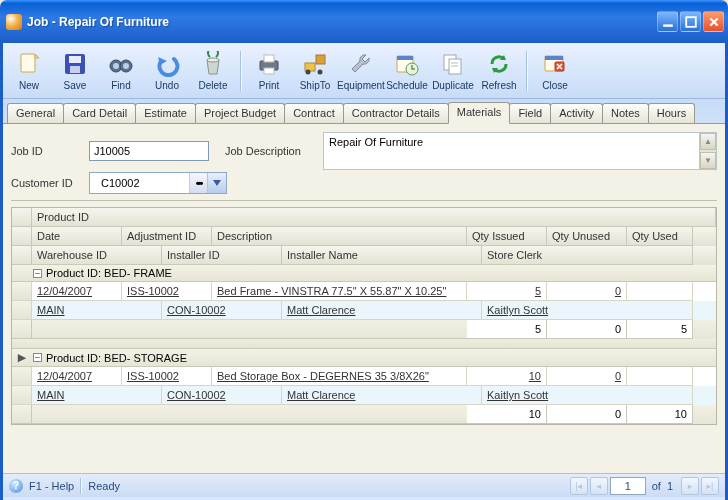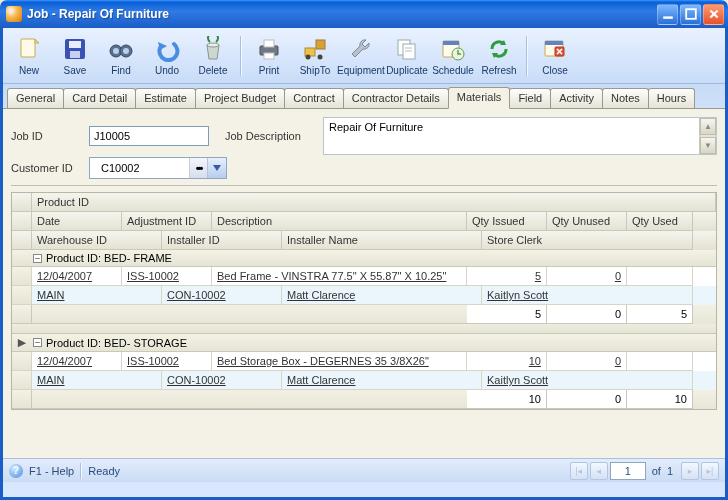--- a/index.html
+++ b/index.html
@@ -1,18 +1,18 @@
 <!DOCTYPE html>
 <html><head>
 <meta charset="utf-8">
 <style>
 * { box-sizing: border-box; margin: 0; padding: 0; font-family: Tahoma, Arial, sans-serif; font-size: 11px; }
 body { background: #ece9d8; width: 728px; height: 500px; overflow: hidden; }
 
-.titlebar { height: 28px; background: linear-gradient(to bottom, #3a93ff 0%, #0860d6 8%, #2f7ae5 40%, #1b5dc7 100%); border-radius: 7px 7px 0 0; display: flex; align-items: center; padding: 0 4px 0 6px; color: #fff; }
+.titlebar { height: 43px; background: linear-gradient(to bottom, #3a93ff 0%, #0860d6 8%, #2f7ae5 40%, #1b5dc7 100%); border-radius: 7px 7px 0 0; display: flex; align-items: center; padding: 0 4px 0 6px; color: #fff; }
 .titlebar .sysicon { width: 16px; height: 16px; background: radial-gradient(circle at 30% 30%, #fff, #f7b955 40%, #d07a00); border-radius: 3px; margin-right: 5px; }
 .titlebar .title { font-weight: bold; font-size: 12px; flex: 1; text-shadow: 1px 1px 1px rgba(0,0,0,.3); }
 .winbtns { display: flex; gap: 2px; }
 .winbtn { width: 21px; height: 21px; border-radius: 3px; border: 1px solid #fff4; display: flex; align-items: center; justify-content: center; color: #fff; font-weight: bold; font-family: Arial; }
 .winbtn.min, .winbtn.max { background: linear-gradient(to bottom, #7db8ff, #2970d6); }
 .winbtn.close { background: linear-gradient(to bottom, #ff9a6f, #e6522b); }
 .winbtn svg { width: 12px; height: 12px; }
 
 .window-edge { border: 3px solid #1b5dc7; border-top: none; height: 472px; background: linear-gradient(to bottom, #dbeaff, #c3d9f7 60%, #d9e8ff); }
 
@@ -177,38 +177,38 @@
         <div class="ticon">
           <svg width="26" height="26">
             <path d="M18 4 a5 5 0 0 0 -6 6 l-8 8 l3 3 l8 -8 a5 5 0 0 0 6 -6 l-4 4 l-3 -3 z" fill="#b8c2cc" stroke="#7e8994"></path>
           </svg>
         </div>
         <span>Equipment</span>
       </div>
   <div class="tool">
         <div class="ticon">
           <svg width="26" height="26">
+            <rect x="3" y="5" width="16" height="16" rx="1" fill="#fffceb" stroke="#c7a951"></rect>
+            <rect x="3" y="5" width="16" height="4" fill="#5e83c9"></rect>
+            <circle cx="18" cy="18" r="6" fill="#eaf3e1" stroke="#5e9c4a"></circle>
+            <path d="M18 14 v4 h3" stroke="#5e9c4a" stroke-width="1.5" fill="none"></path>
+          </svg>
+        </div>
+        <span>Schedule</span>
+      </div>
+  <div class="tool">
+        <div class="ticon">
+          <svg width="26" height="26">
             <rect x="4" y="4" width="12" height="15" fill="#fff" stroke="#9aa"></rect>
             <rect x="9" y="8" width="12" height="15" fill="#fff" stroke="#9aa"></rect>
             <line x1="11" y1="12" x2="18" y2="12" stroke="#bbb"></line>
             <line x1="11" y1="15" x2="18" y2="15" stroke="#bbb"></line>
           </svg>
         </div>
         <span>Duplicate</span>
-      </div>
-  <div class="tool">
-        <div class="ticon">
-          <svg width="26" height="26">
-            <rect x="3" y="5" width="16" height="16" rx="1" fill="#fffceb" stroke="#c7a951"></rect>
-            <rect x="3" y="5" width="16" height="4" fill="#5e83c9"></rect>
-            <circle cx="18" cy="18" r="6" fill="#eaf3e1" stroke="#5e9c4a"></circle>
-            <path d="M18 14 v4 h3" stroke="#5e9c4a" stroke-width="1.5" fill="none"></path>
-          </svg>
-        </div>
-        <span>Schedule</span>
       </div>
   <div class="tool">
         <div class="ticon">
           <svg width="26" height="26">
             <path d="M6 13 a7 7 0 0 1 12 -5" fill="none" stroke="#2e9b3e" stroke-width="3"></path>
             <path d="M18 4 l2 5 l-6 0 z" fill="#2e9b3e"></path>
             <path d="M20 13 a7 7 0 0 1 -12 5" fill="none" stroke="#2e9b3e" stroke-width="3"></path>
             <path d="M8 22 l-2 -5 l6 0 z" fill="#2e9b3e"></path>
           </svg>
         </div>

